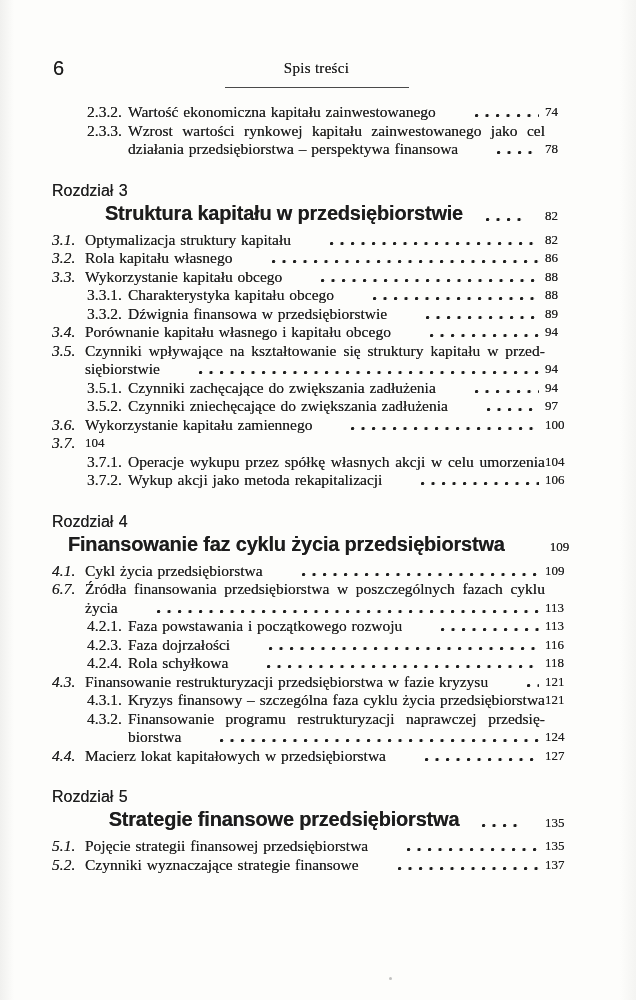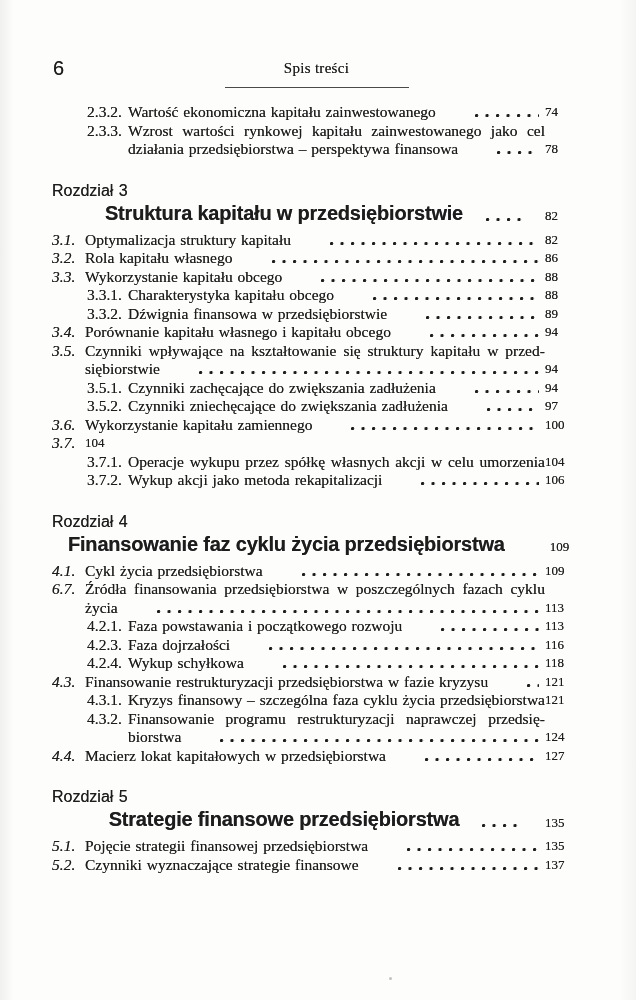--- a/index.html
+++ b/index.html
@@ -372,21 +372,21 @@
               <span class="t">Faza dojrzałości</span>
               <span class="dots"></span>
             </div>
           </div>
           <span class="page-col">116</span>
         </div>
         <div class="entry sub">
           <span class="num">4.2.4.</span>
           <div class="lines">
             <div class="lastline">
-              <span class="t">Wykup schyłkowa</span>
+              <span class="t">Rola schyłkowa</span>
               <span class="dots"></span>
             </div>
           </div>
           <span class="page-col">118</span>
         </div>
         <div class="entry top">
           <span class="num">4.3.</span>
           <div class="lines">
             <div class="lastline">
               <span class="t">Finansowanie restrukturyzacji przedsiębiorstwa w fazie kryzysu</span>

